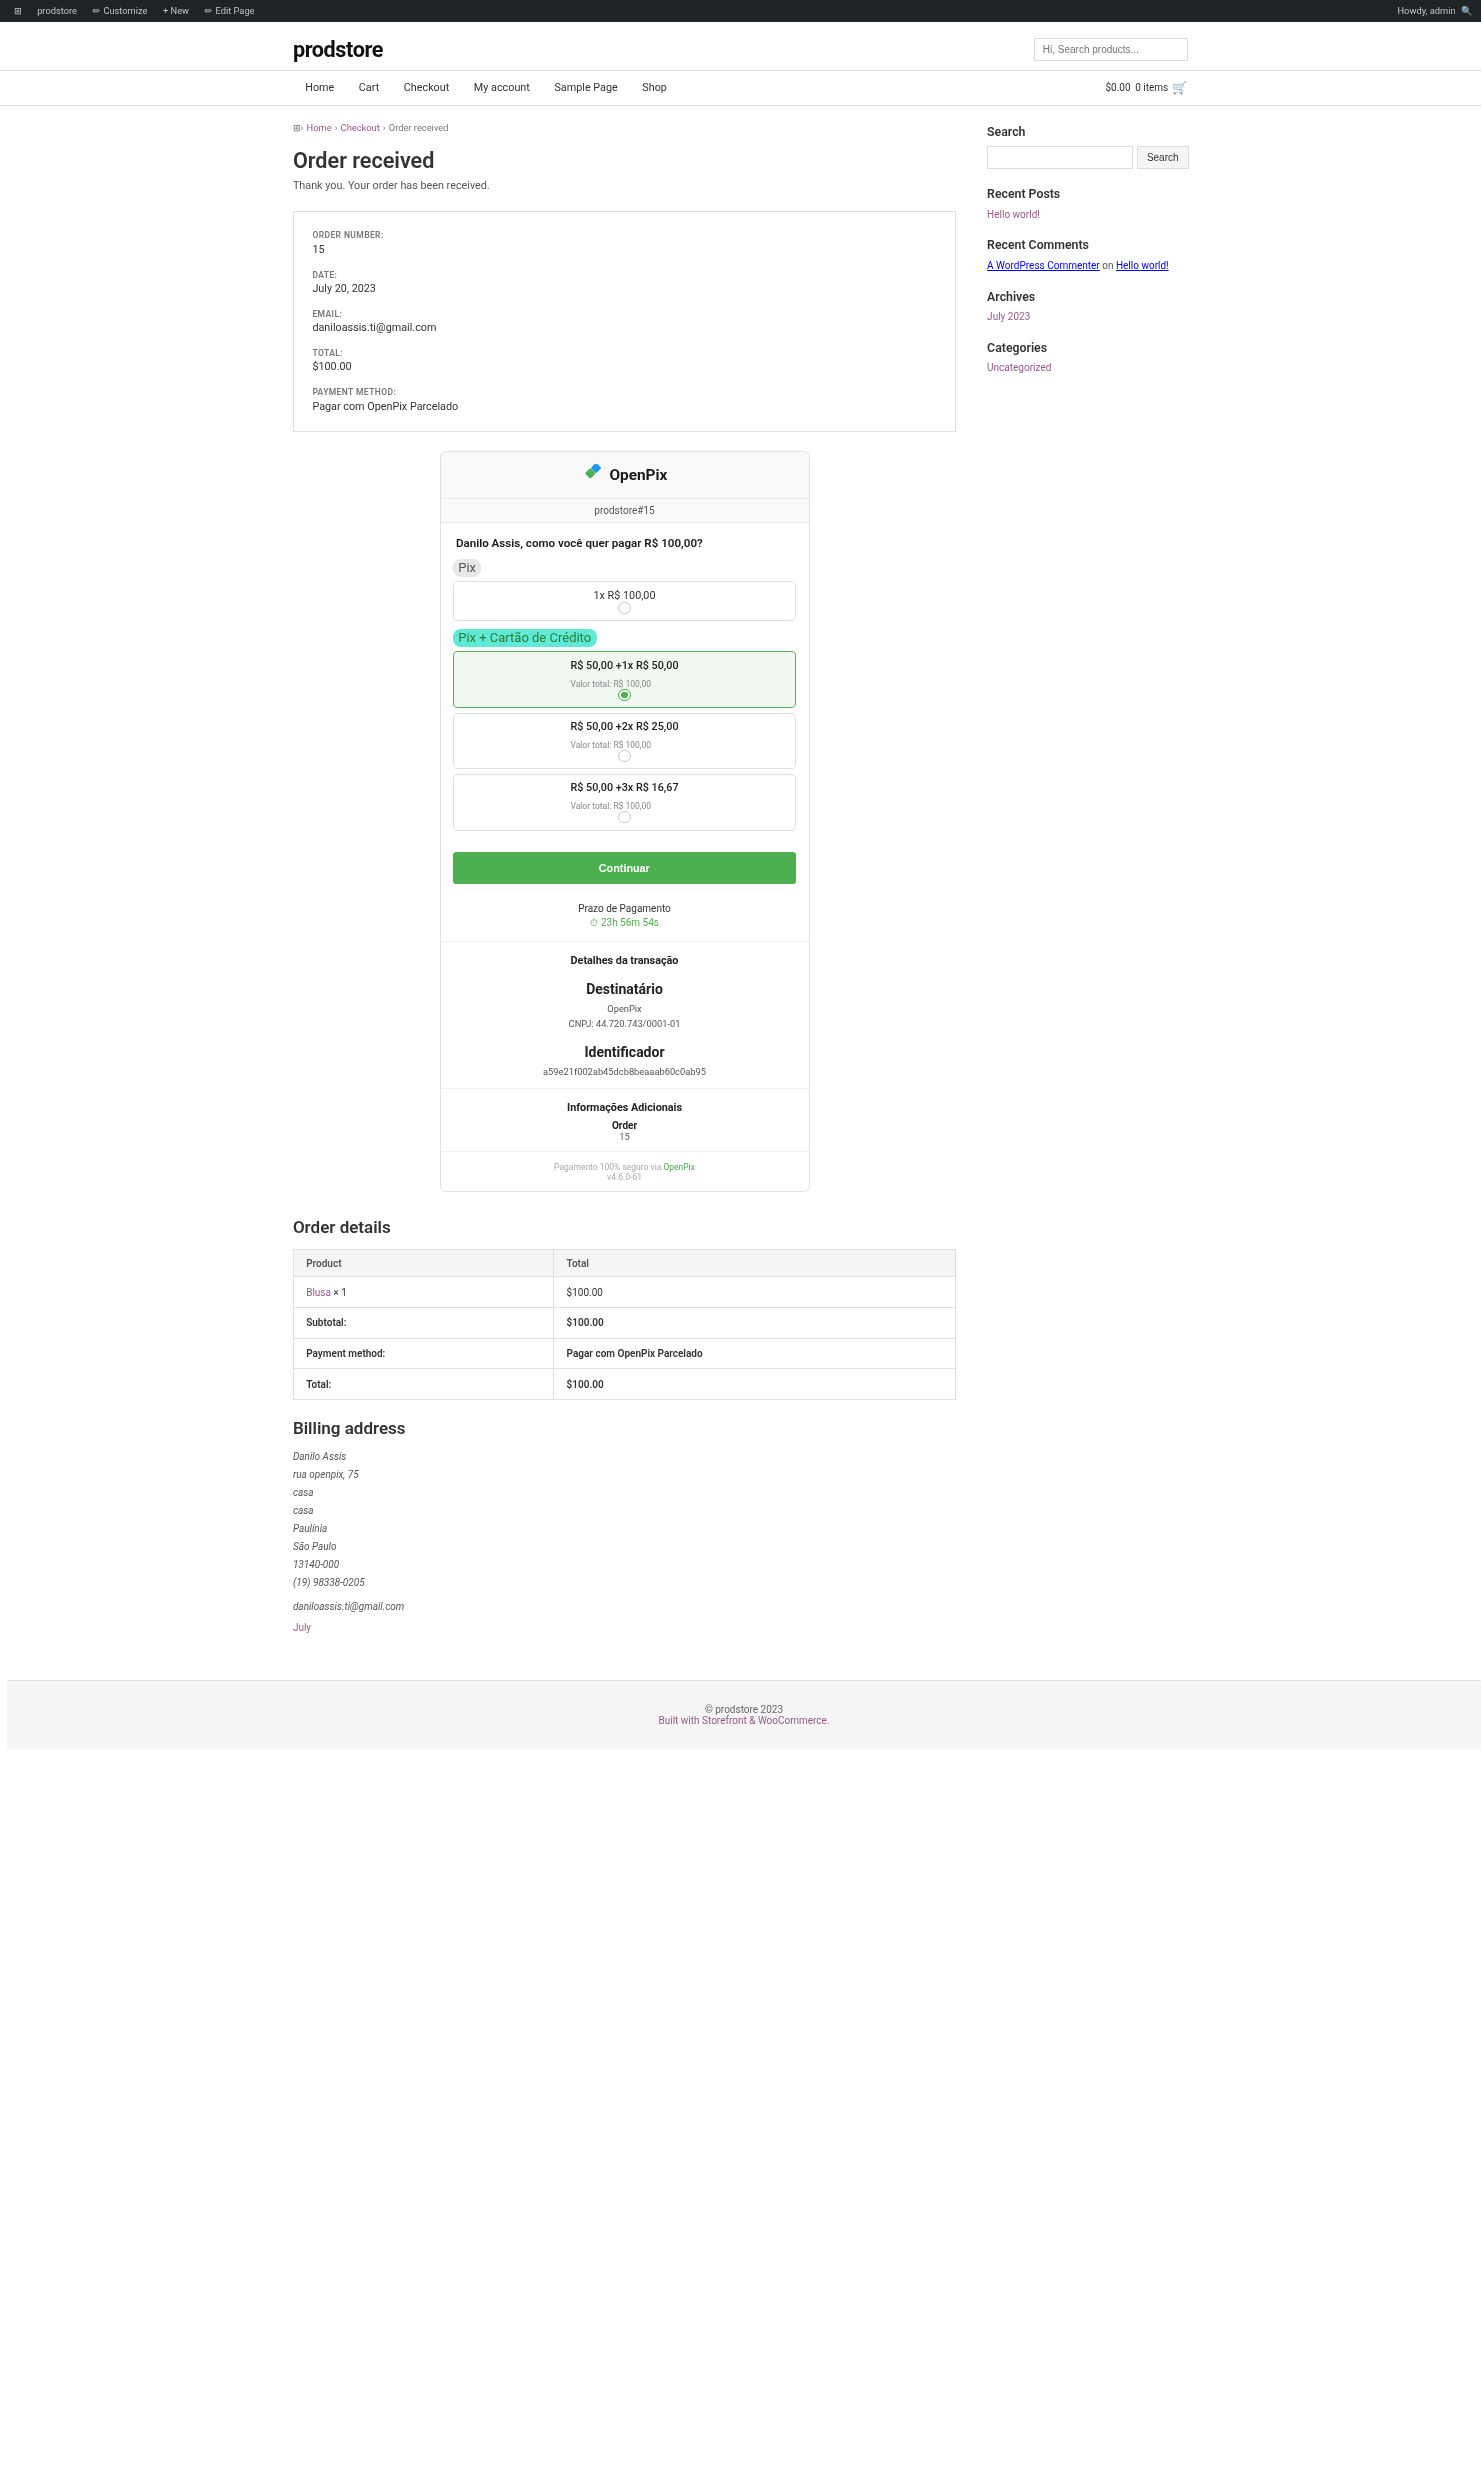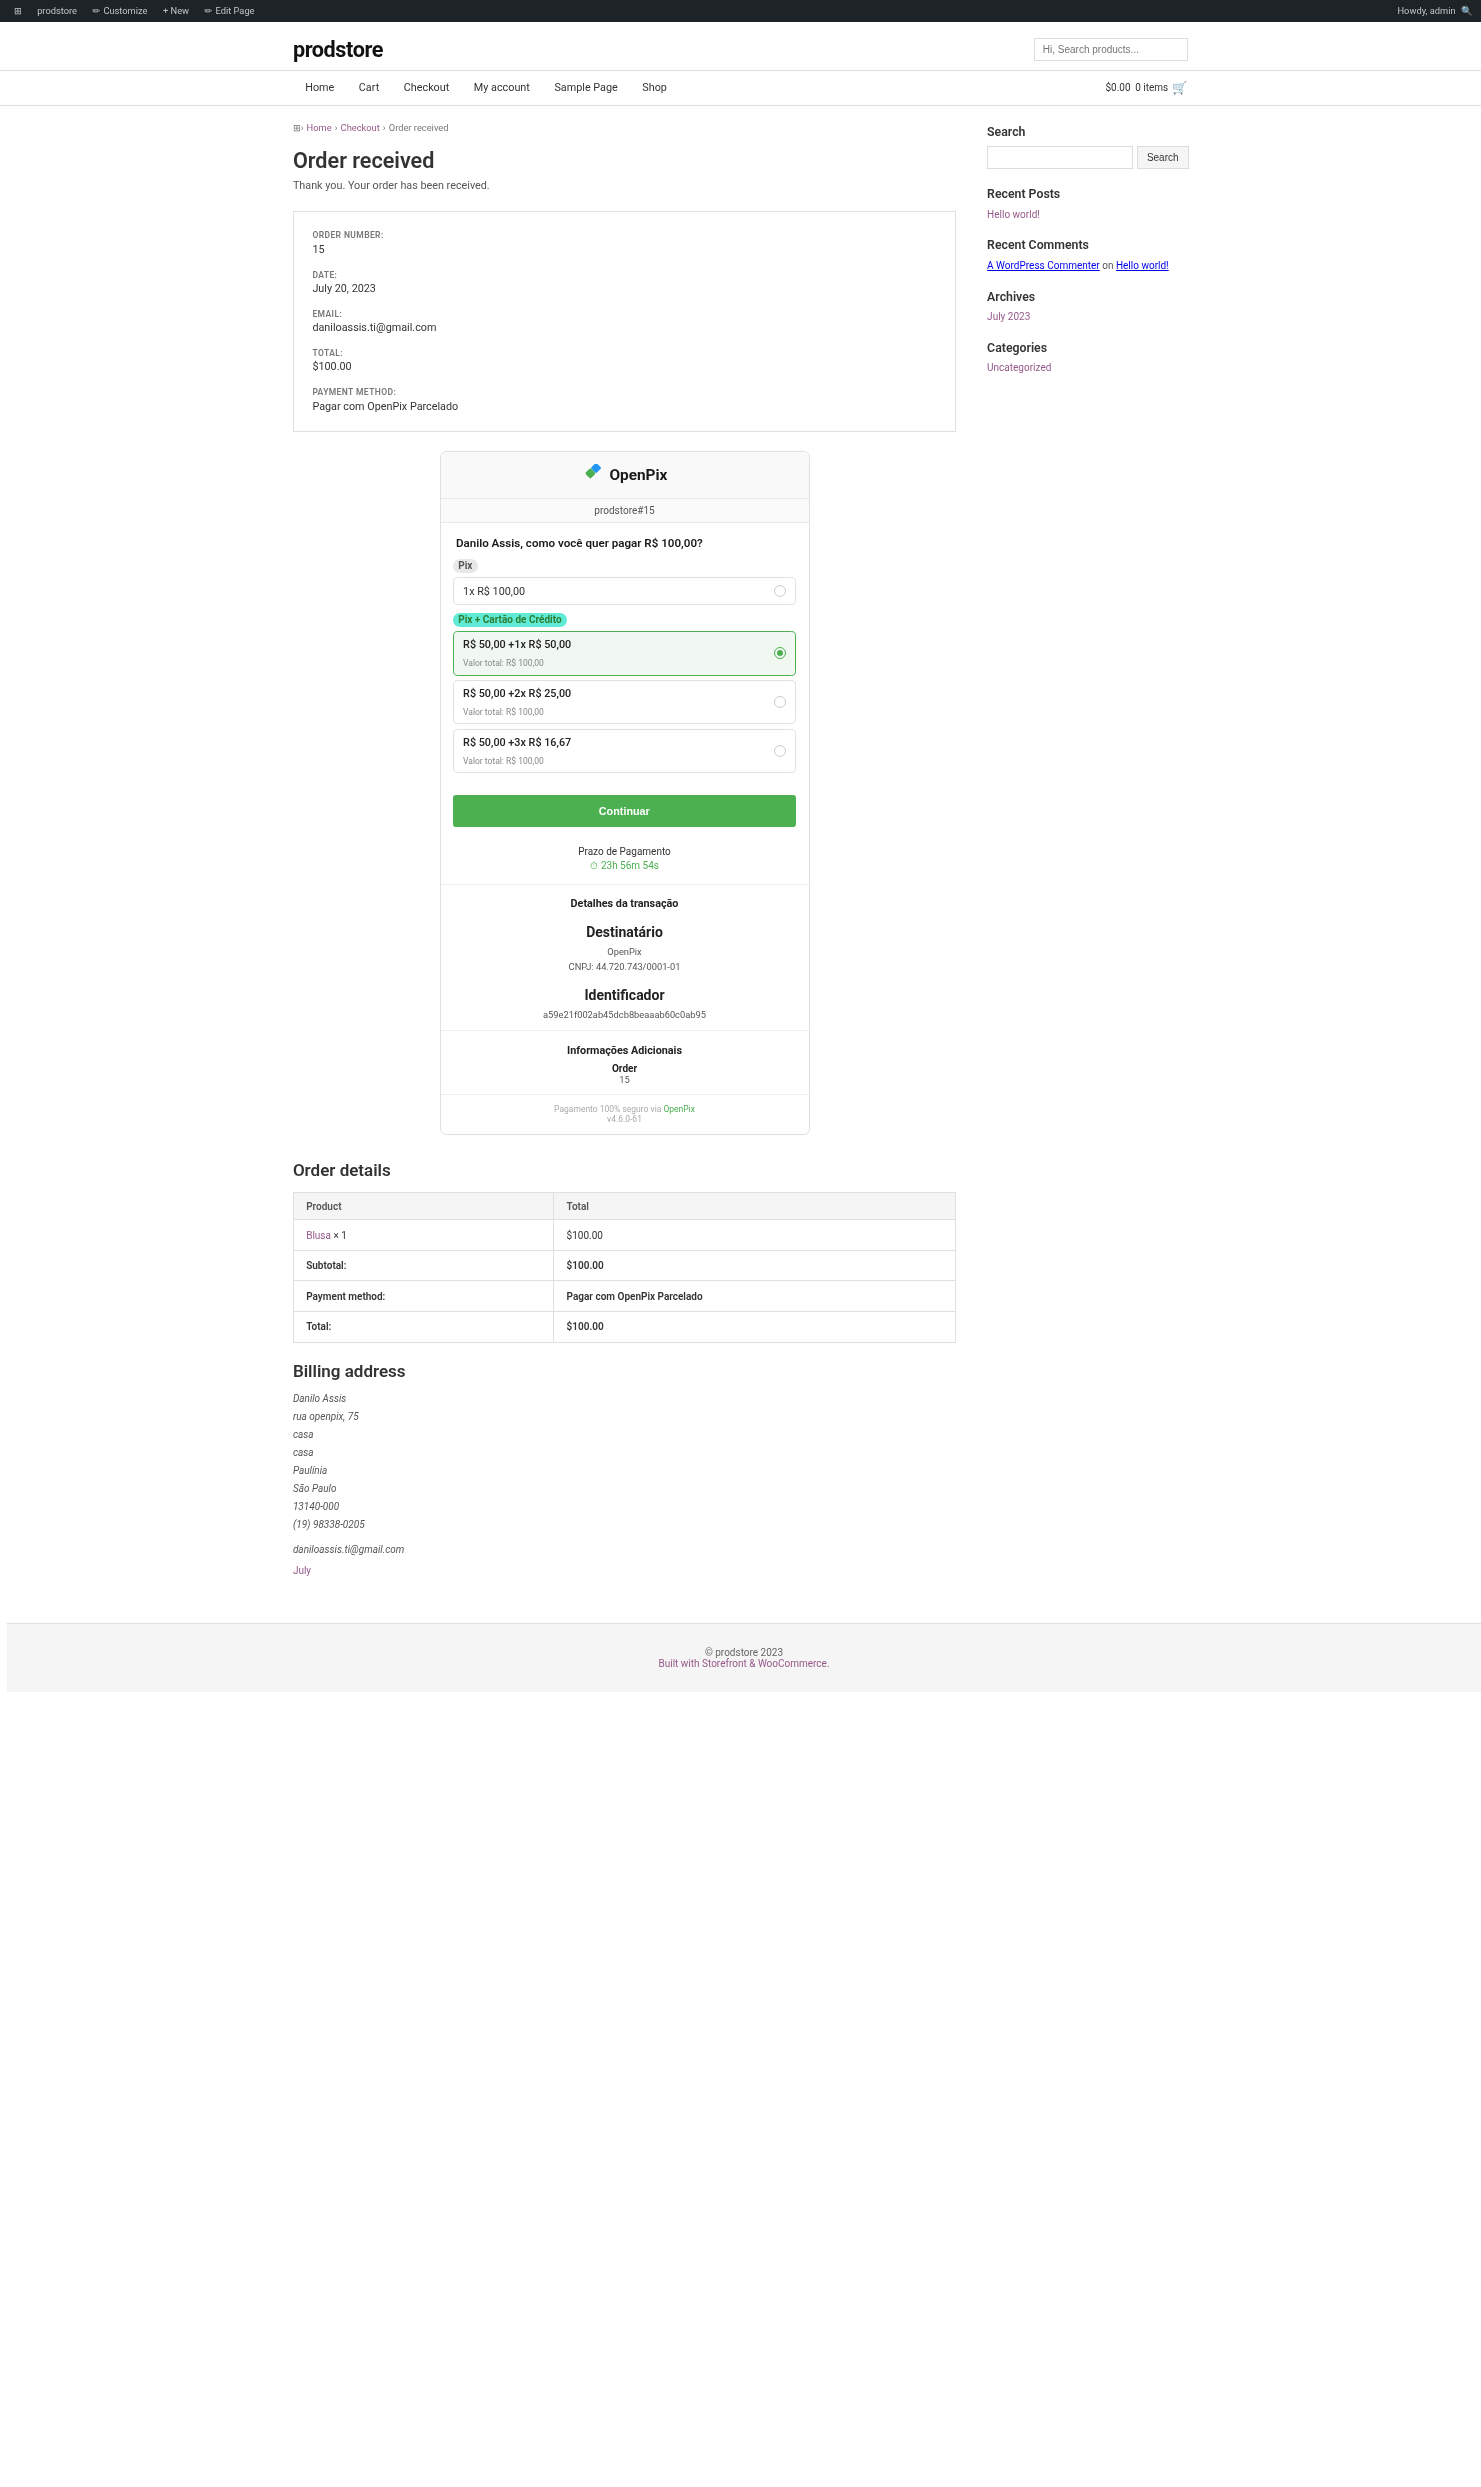--- a/index.html
+++ b/index.html
@@ -218,40 +218,41 @@
       font-weight: 600;
       color: #1a1a1a;
     }
     .openpix-option-group {
       padding: 0 12.3px 9.3px;
     }
     .openpix-badge {
       display: inline-block;
       background: #e8e8e8;
       color: #555;
-      font-size: 10px;
+      font-size: 13px;
       padding: 1.5px 5.4px;
       border-radius: 7.7px;
       margin-bottom: 4.6px;
-      font-weight: 700;
+      font-weight: 400;
     }
     .openpix-badge.selected {
       background: #5eead4;
       color: #2e7d32;
     }
     .openpix-option {
       display: flex;
       align-items: center;
       justify-content: space-between;
       padding: 6.2px 9.3px;
       border: 0.8px solid #e0e0e0;
       border-radius: 4.6px;
       margin-bottom: 3.1px;
       cursor: pointer;
       background: #fff;
+      flex-direction: column;
     }
     .openpix-option.selected {
       border-color: #4caf50;
       background: #f1f8f1;
     }
     .openpix-option-text { font-size: 10.8px; font-weight: 500; color: #222; }
     .openpix-option-sub { font-size: 8.5px; color: #888; margin-top: 7px; }
     .openpix-radio {
       width: 12.3px;
       height: 12.3px;

